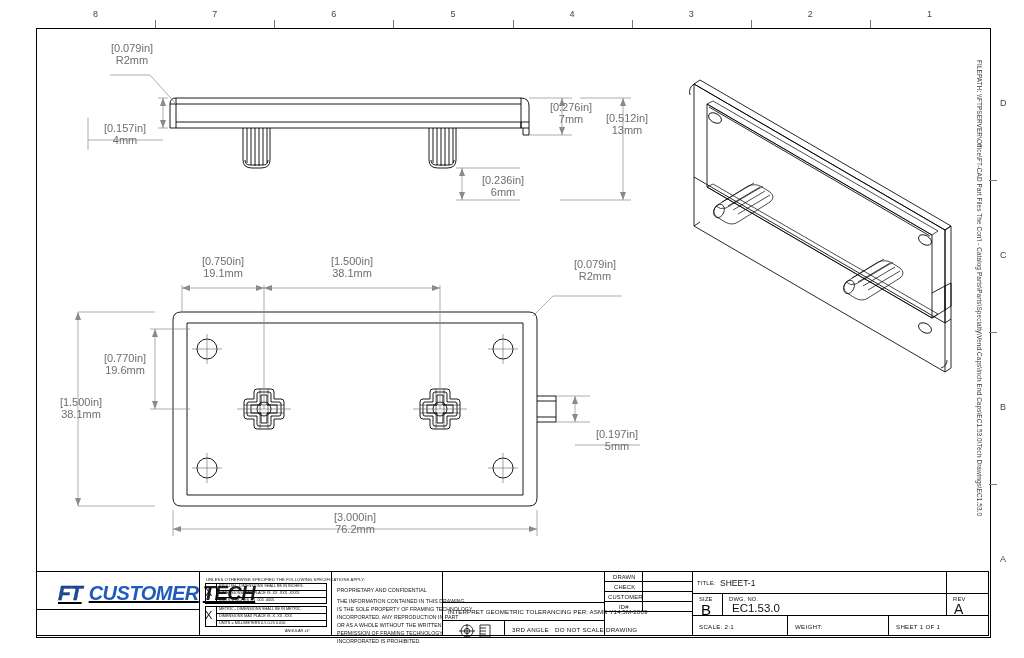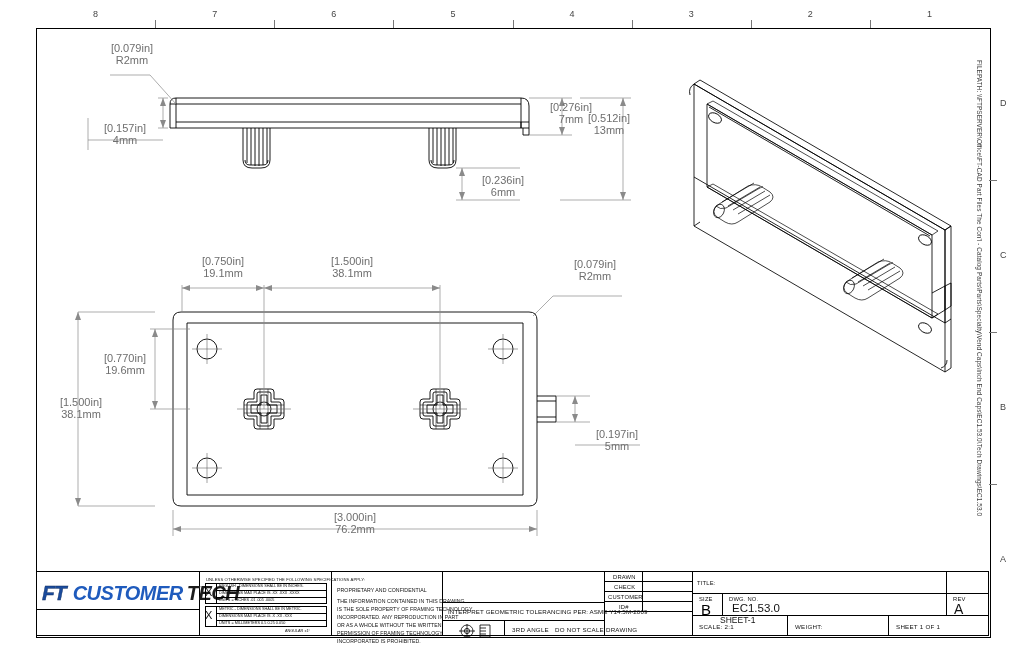--- a/index.html
+++ b/index.html
@@ -17,22 +17,22 @@
   .dimtxt .l2{display:block;}
   .lnk{position:absolute;background:#000;}
 
   svg{position:absolute;left:0;top:0;overflow:visible;}
 
   
   .tb{position:absolute;box-sizing:border-box;border:1px solid #000;}
   .tbtxt{position:absolute;font-size:6.2px;color:#111;letter-spacing:.1px;line-height:1.25;}
   .tbl-lbl{position:absolute;font-size:5.8px;color:#111;letter-spacing:.2px;}
 
-  .logo{position:absolute;left:42px;top:580px;width:150px;height:26px;
-        display:flex;align-items:center;font-style:italic;font-weight:bold;}
+  .logo{position:absolute;left:58px;top:580px;width:150px;height:26px;
+        display:flex;align-items:center;font-style:italic;font-weight:bold;text-decoration:underline;}
   .logo .ft{font-size:21px;color:#1a4b9c;letter-spacing:-1px;-webkit-text-stroke:.4px #0d2b5e;}
   .logo .slash{display:inline-block;width:7px;height:23px;background:#1a4b9c;transform:skewX(-16deg);margin:0 4px 0 3px;}
   .logo .framing{font-size:20px;color:#1f5bbd;letter-spacing:-.5px;}
   .logo .tech{font-size:20px;color:#1c1c1c;letter-spacing:-.5px;margin-left:4px;}
   .addr{position:absolute;left:46px;top:613px;width:152px;text-align:center;font-size:7.4px;color:#111;line-height:1.45;letter-spacing:.1px;}
 
   .vpath{position:absolute;left:983px;top:60px;transform-origin:left top;transform:rotate(90deg);
          font-size:6.4px;color:#3b3b3b;white-space:nowrap;letter-spacing:.1px;}
   .rowlbl{position:absolute;font-size:9px;color:#444;}
 
@@ -271,21 +271,21 @@
     <span class="l2">R2mm</span>
   </div>
   <div class="dimtxt" style="left:85px;top:122px;width:80px;">
     <span class="l1">[0.157in]</span>
     <span class="l2">4mm</span>
   </div>
   <div class="dimtxt" style="left:532px;top:101px;width:78px;">
     <span class="l1">[0.276in]</span>
     <span class="l2">7mm</span>
   </div>
-  <div class="dimtxt" style="left:570px;top:112px;width:78px;">
+  <div class="dimtxt" style="left:588px;top:112px;width:78px;">
     <span class="l1">[0.512in]</span>
     <span class="l2">13mm</span>
   </div>
   <div class="dimtxt" style="left:464px;top:174px;width:78px;">
     <span class="l1">[0.236in]</span>
     <span class="l2">6mm</span>
   </div>
 
   <div class="dimtxt" style="left:184px;top:255px;width:78px;">
     <span class="l1">[0.750in]</span>
@@ -402,21 +402,21 @@
   <div class="tbl-lbl" style="left:613px;top:574px;">DRAWN</div>
   <div class="tbl-lbl" style="left:614px;top:584px;">CHECK</div>
   <div class="tbl-lbl" style="left:608px;top:594px;">CUSTOMER</div>
   <div class="tbl-lbl" style="left:619px;top:604px;">ID#</div>
   <div style="position:absolute;left:644px;top:573px;width:46px;height:8px;font-size:6px;"></div>
   <div style="position:absolute;left:644px;top:583px;width:46px;height:8px;font-size:6px;"></div>
   <div style="position:absolute;left:644px;top:593px;width:46px;height:8px;font-size:6px;"></div>
   <div style="position:absolute;left:644px;top:603px;width:46px;height:8px;font-size:6px;"></div>
 
   <div class="tbl-lbl" style="left:697px;top:580px;">TITLE:</div>
-  <div class="ttl-sheet" style="left:720px;top:578px;margin-top:37px;">SHEET-1</div>
+  <div class="ttl-sheet" style="left:720px;top:578px;">SHEET-1</div>
   <div class="tbl-lbl" style="left:699px;top:596px;">SIZE</div>
   <div class="sizeB" style="left:701px;top:601px;">B</div>
   <div class="tbl-lbl" style="left:729px;top:596px;">DWG.  NO.</div>
   <div class="dwgno" style="left:732px;top:602px;">EC1.53.0</div>
   <div class="tbl-lbl" style="left:953px;top:596px;">REV</div>
   <div class="revA" style="left:954px;top:601px;">A</div>
   <div class="sm" style="left:699px;top:623px;">SCALE: 2:1</div>
   <div class="sm" style="left:795px;top:623px;">WEIGHT:</div>
   <div class="sm" style="left:896px;top:623px;">SHEET 1 OF 1</div>
 

